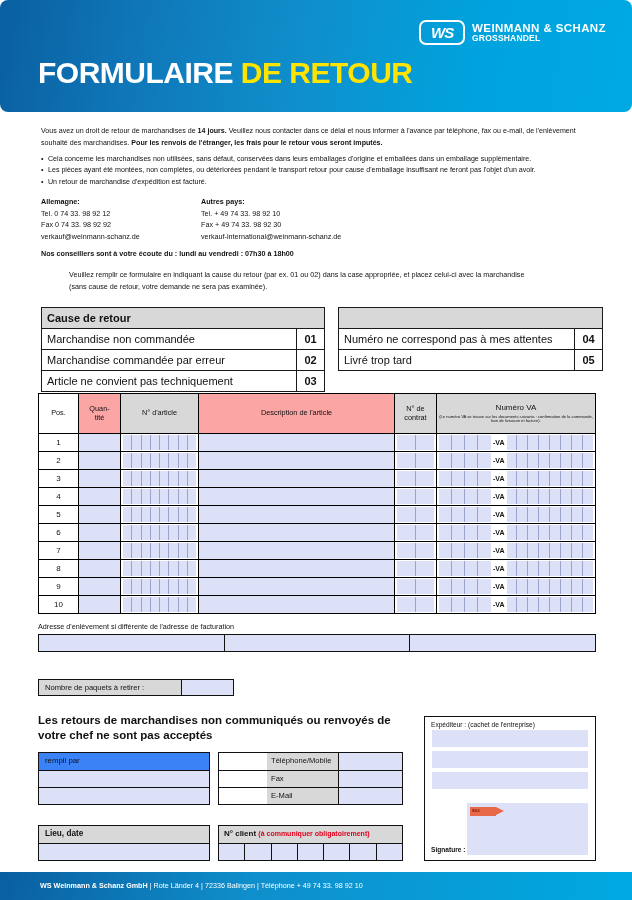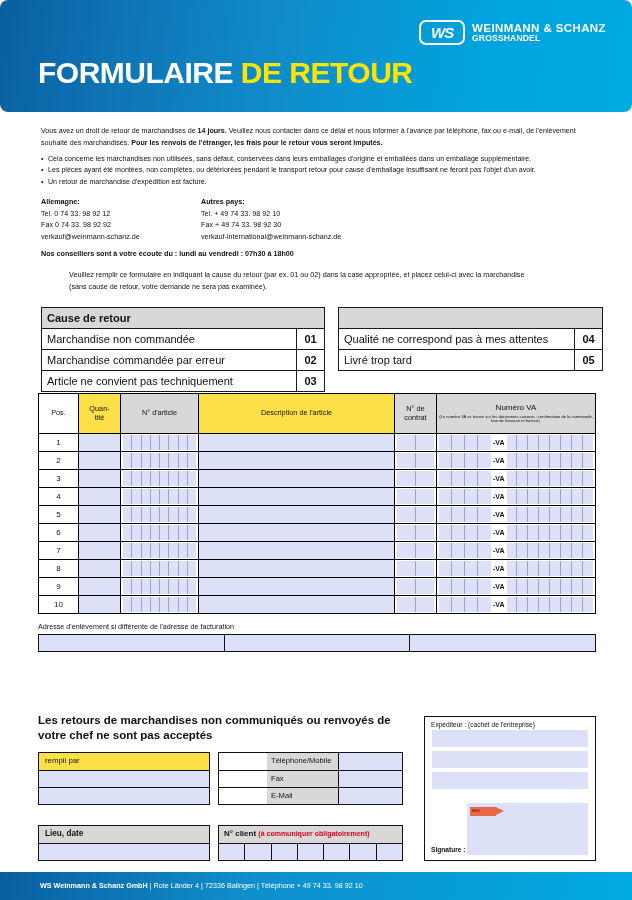--- a/index.html
+++ b/index.html
@@ -73,21 +73,21 @@
 
   
   .main-table {
     position:absolute; left:38px; top:393px; width:558px;
     border-collapse:collapse;
   }
   .main-table th, .main-table td {
     border:1px solid #000; padding:0; vertical-align:middle;
   }
   .main-table thead th {
-    background:#fde047; font-size:7.3px; font-weight:normal; color:#111;
+    background:#fca5a5; font-size:7.3px; font-weight:normal; color:#111;
     text-align:center; height:40px; line-height:1.2; padding:2px 2px;
   }
   .va-title { font-size:8px; }
   .va-sub { font-size:4.1px; line-height:1.15; display:block; margin-top:2px; }
   .main-table tbody td { height:17.5px; background:#dce1f7; }
   .c-pos { width:40px; background:#fff !important; text-align:center;
            font-size:8px; color:#111; }
   .c-qty { width:42px; }
   .c-art { width:78px; padding:0 !important; background:#fff !important; }
   .c-desc { width:196px; }
@@ -128,21 +128,21 @@
   .pkg .lbl { background:#d8d8d8; font-size:7.6px; color:#111;
               padding:3px 6px; flex:1; }
   .pkg .val { background:#dce1f7; width:52px; border-left:1px solid #111; }
 
   
   .notice { position:absolute; left:38px; top:713px; width:360px;
             font-size:11.5px; font-weight:bold; line-height:1.32; color:#111; }
 
   .fillby { position:absolute; left:38px; top:752px; width:172px;
             border:1px solid #111; }
-  .fillby .hd { background:#fde047; font-size:7.8px; color:#111; padding:3px 6px; height:17px;}
+  .fillby .hd { background:#3b82f6; font-size:7.8px; color:#111; padding:3px 6px; height:17px;}
   .fillby .fill { background:#dce1f7; height:17px; border-top:1px solid #111; }
 
   .contact-box { position:absolute; left:218px; top:752px; width:185px;
                  border:1px solid #111; }
   .contact-box .row { display:flex; height:17px;padding-left:48px; }
   .contact-box .row + .row { border-top:1px solid #111; }
   .contact-box .k { width:72px; background:#d8d8d8; font-size:7.6px;
                     color:#111; padding:3px 4px; border-right:1px solid #111;}
   .contact-box .v { flex:1; background:#dce1f7; }
 
@@ -254,21 +254,21 @@
       </table>
   </div>
 
   <div class="cause-right">
     <table class="ct">
       <tbody>
           <tr>
             <td class="hdr" colspan="2">&nbsp;</td>
           </tr>
       <tr>
-        <td>Qualité ne correspond pas à mes attentes</td>
+        <td>Numéro ne correspond pas à mes attentes</td>
         <td class="code">04</td>
       </tr>
       <tr>
         <td>Livré trop tard</td>
         <td class="code">05</td>
       </tr>
     </tbody>
       </table>
   </div>
 
@@ -740,20 +740,24 @@
   <table class="addr-table">
     <tbody>
     <tr>
       <td class="fill"></td>
       <td class="fill"></td>
       <td class="fill"></td>
     </tr>
   </tbody>
     </table>
 
+  <div class="pkg">
+    <div class="lbl">Nombre de paquets à retirer :</div>
+    <div class="val"></div>
+  </div>
 
   <div class="notice">Les retours de marchandises non communiqués ou renvoyés de votre chef ne sont pas acceptés</div>
 
   <div class="fillby">
     <div class="hd">rempli par</div>
     <div class="fill"></div>
     <div class="fill"></div>
   </div>
 
   <div class="contact-box">

